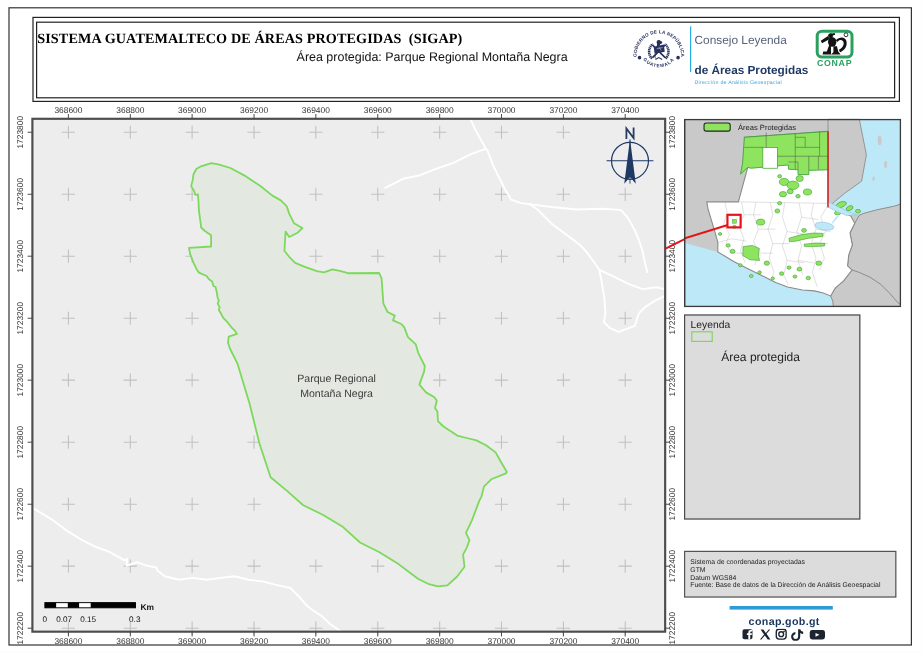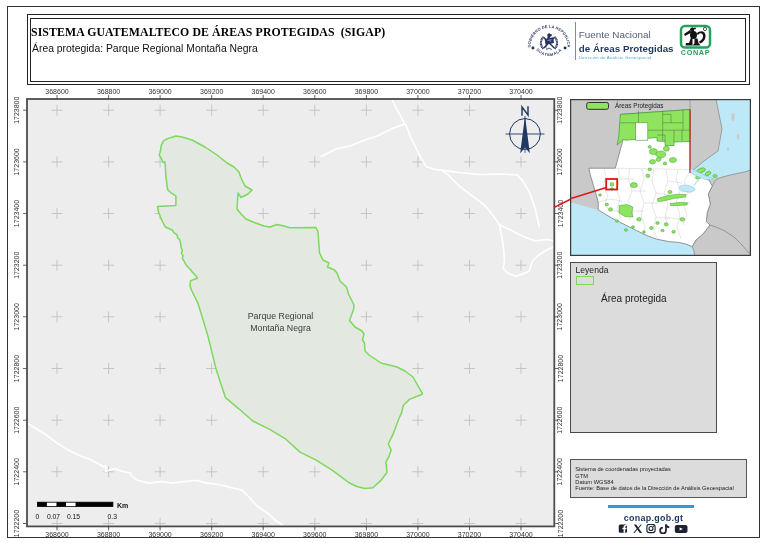--- a/index.html
+++ b/index.html
@@ -6,21 +6,21 @@
 body{opacity:0.999}
 .abs{position:absolute}
 svg text{font-family:"Liberation Sans",sans-serif}
 </style></head>
 <body>
 <div class="abs" style="left:6.5px;top:5.5px;width:753.5px;height:532.5px;border:1.2px solid #333"></div>
 <div class="abs" style="left:26.5px;top:14px;width:723px;height:71px;border:1.1px solid #222;padding:2.5px">
   <div style="width:100%;height:100%;border:1.2px solid #222"></div>
 </div>
 <div class="abs" style="left:31px;top:25px;width:456px;text-align:left;font-family:'Liberation Serif',serif;font-weight:bold;font-size:11.8px;color:#000;letter-spacing:0.1px">SISTEMA GUATEMALTECO DE ÁREAS PROTEGIDAS&nbsp; (SIGAP)</div>
-<div class="abs" style="left:32px;top:42.5px;width:460px;text-align:left;font-size:10.4px;color:#111">Área protegida: Parque Regional Montaña Negra</div>
+<div class="abs" style="left:13px;top:42.5px;width:460px;text-align:right;font-size:10.4px;color:#111">Área protegida: Parque Regional Montaña Negra</div>
 <svg class="abs" style="left:526.5px;top:18.8px;opacity:.999" width="44" height="44" viewBox="0 0 100 100">
 <g fill="#27315e">
 <circle cx="13.5" cy="66" r="3.4"></circle>
       <circle cx="86.5" cy="66" r="3.4"></circle>
 </g>
 <defs>
       <path id="arcT" d="M8,62 A42,42 0 1 1 92,62"></path>
       <path id="arcB" d="M17,64 A37,37 0 0 0 83,64"></path>
     </defs>
 <text font-size="8.8" font-weight="bold" fill="#27315e" letter-spacing="0.3"><textPath href="#arcT" startOffset="50%" text-anchor="middle">GOBIERNO DE LA REPÚBLICA</textPath></text>
@@ -33,22 +33,22 @@
 <path d="M42,73.5 L50,69 L58,73.5" stroke-width="2.4"></path>
 <path d="M44,60 C41,64 40,68 43,71" stroke-width="2"></path>
 </g>
 <path d="M38,43 L62,38 L64,55 L40,60 Z" fill="#27315e"></path>
 <path d="M46,36 C42,29 51,24 55,30 C61,29 58,37 53,37 L51,47 L45,43 Z" fill="#27315e"></path>
 <path d="M50,44 L56,52 M45,48 L59,45" stroke="#ffffff" stroke-width="1.1"></path>
 </g>
 </svg>
 <div class="abs" style="left:574.5px;top:21.5px;width:1.3px;height:38.5px;background:#29abe2"></div>
 <div class="abs" style="left:578.8px;top:30px;line-height:1">
-  <div style="font-size:9.9px;color:#55617a">Fuente Nacional</div>
-  <div style="font-size:9.8px;color:#1f3864;font-weight:bold;margin-top:4px">de Áreas Protegidas</div>
+  <div style="font-size:9.9px;color:#55617a">Consejo Leyenda</div>
+  <div style="font-size:9.8px;color:#1f3864;font-weight:bold;margin-top:15px">de Áreas Protegidas</div>
   <div style="font-size:4.4px;color:#4aa8d8;margin-top:2.4px;letter-spacing:0.2px">Dirección de Análisis Geoespacial</div>
 </div>
 <svg class="abs" style="left:679px;top:24px" width="33" height="32" viewBox="0 0 66 64">
 <rect x="4" y="4" width="58" height="43" rx="8" fill="#fff" stroke="#2aa05f" stroke-width="5"></rect>
 <g fill="#131313">
 <path d="M25,17 L12,24 L10,20 L22,12 Z"></path>
 <path d="M22,12 C22,8 26,6 29,8 L33,7 L34,10 L30,11 C31,14 28,17 25,16 Z"></path>
 <ellipse cx="29" cy="22" rx="7" ry="8"></ellipse>
 <path d="M24,27 L20,38 L14,38 L13,43 L27,43 L27,29 Z"></path>
 <path d="M31,29 L31,39 L27,43 L43,43 L39,38 L37,29 Z"></path>

